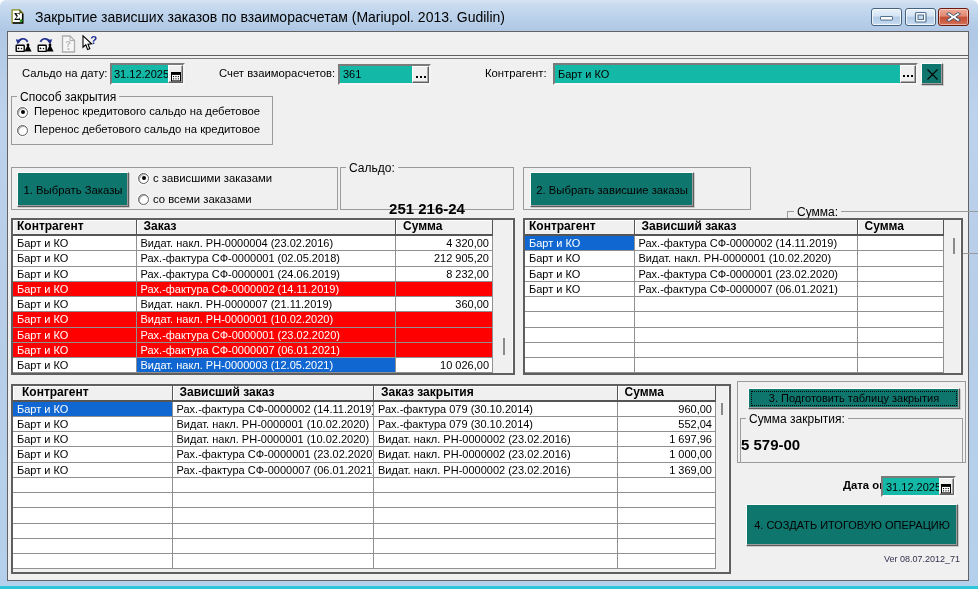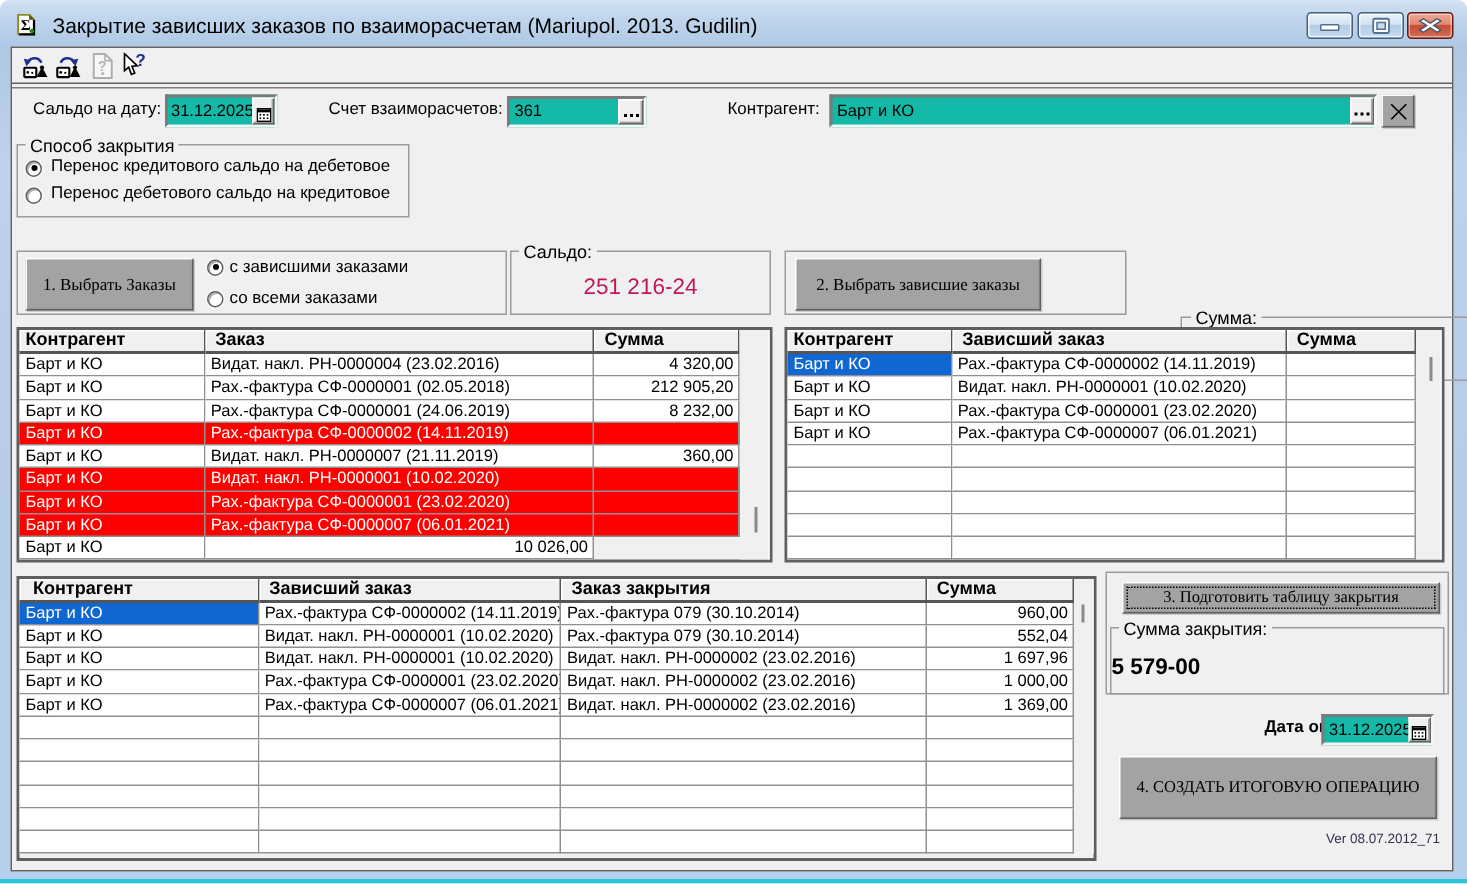--- a/index.html
+++ b/index.html
@@ -18,23 +18,23 @@
 #client{position:absolute;left:7px;top:31px;width:962px;height:550px;background:#f0f0f0;border:1px solid #636363;}
 #toolbar{position:absolute;left:8px;top:32px;width:960px;height:24px;border-bottom:1px solid #5f5f5f;}
 #contline{position:absolute;left:8px;top:58px;width:960px;height:1px;background:#7d7d7d;}
 .lbl{position:absolute;white-space:nowrap;}
 
 .edit{position:absolute;background:#14b8a6;border:2px solid;border-color:#7b7b7b #f5f5f5 #f5f5f5 #7b7b7b;}
 .edit .txt{position:absolute;left:3px;top:50%;transform:translateY(-50%);font-size:11px;white-space:nowrap;}
 .inbtn{position:absolute;right:0;top:0;bottom:0;background:#f0f0f0;
  border:1px solid;border-color:#fdfdfd #636363 #636363 #fdfdfd;box-shadow:inset -1px -1px 0 #a8a8a8;}
 
-.btn3d{position:absolute;background:#a3a3a3;border:1px solid;border-color:#fdfdfd #5e5e5e #5e5e5e #fdfdfd;
+.btn3d{position:absolute;background:#0f766e;border:1px solid;border-color:#fdfdfd #5e5e5e #5e5e5e #fdfdfd;
  box-shadow:inset -1px -1px 0 #9d9d9d, 1px 1px 0 rgba(90,90,90,0.25);
- display:flex;align-items:center;justify-content:center;white-space:nowrap;font-family:Liberation Serif, serif;}
+ display:flex;align-items:center;justify-content:center;white-space:nowrap;}
 .grp{position:absolute;border:1px solid #9b9b9b;}
 .grplbl{position:absolute;top:-7px;background:#f0f0f0;padding:0 3px;white-space:nowrap;font-size:12px;}
 .panel{position:absolute;border:1px solid #9b9b9b;}
 
 .radio{position:absolute;width:11px;height:11px;border-radius:50%;background:#fff;border:1px solid #5e5e5e;
  box-shadow:inset 1px 1px 0 rgba(90,90,90,0.5), 0 0 0 1px rgba(255,255,255,0.55);}
 .radio.on::after{content:"";position:absolute;left:2.5px;top:2.5px;width:4px;height:4px;border-radius:50%;background:#000;}
 
 .gridbox{position:absolute;border:2px solid #5f5f5f;background:#f0f0f0;display:grid;}
 .gh{font-weight:bold;font-size:12px;background:#f0f0f0;border-right:1px solid #555;border-bottom:2px solid #555;
@@ -157,21 +157,21 @@
 <div class="lbl" style="left:34px;top:123px;">Перенос дебетового сальдо на кредитовое</div>
 
 <div class="panel" style="left:11px;top:167px;width:327px;height:43px;"></div>
 <div class="btn3d" style="left:17px;top:172px;width:112px;height:35px;">1. Выбрать Заказы</div>
 <div class="radio on" style="left:138px;top:172.5px;"></div>
 <div class="lbl" style="left:153px;top:171.5px;">с зависшими заказами</div>
 <div class="radio" style="left:138px;top:194px;"></div>
 <div class="lbl" style="left:153px;top:193px;">со всеми заказами</div>
 <div class="grp" style="left:340px;top:167px;width:174px;height:43px;">
     <div class="grplbl" style="left:5px;">Сальдо:</div>
- <div style="position:absolute;left:0;top:15px;width:100%;text-align:center;font-size:15px;font-weight:normal;color:#be185d;">251 216-24</div>
+ <div style="position:absolute;left:0;top:32px;width:100%;text-align:center;font-size:15px;font-weight:bold;color:#000000;">251 216-24</div>
 </div>
 <div class="panel" style="left:523px;top:167px;width:228px;height:43px;"></div>
 <div class="btn3d" style="left:530px;top:172px;width:164px;height:35px;">2. Выбрать зависшие заказы</div>
 <div class="grp" style="left:787px;top:167px;width:208px;height:43px;margin-top:44px;">
     <div class="grplbl" style="left:6px;">Сумма:</div>
  <div style="position:absolute;left:0;top:14px;width:100%;text-align:center;font-size:15px;font-weight:bold;color:#1d4ed8;">0-00</div>
 </div>
 <div class="gridbox" style="left:11px;top:218px;width:504px;height:157px;grid-template-columns:123.5px 259.5px 97px 1fr;grid-template-rows:16px repeat(9,15.25px);">
 <div class="gh" style="padding-left:4px;">Контрагент</div>
 <div class="gh" style="">Заказ</div>
@@ -195,20 +195,21 @@
 <div class="gc red">Барт и КО</div>
 <div class="gc red">Видат. накл. РН-0000001 (10.02.2020)</div>
 <div class="gc red"></div>
 <div class="gc red">Барт и КО</div>
 <div class="gc red">Рах.-фактура СФ-0000001 (23.02.2020)</div>
 <div class="gc red"></div>
 <div class="gc red">Барт и КО</div>
 <div class="gc red">Рах.-фактура СФ-0000007 (06.01.2021)</div>
 <div class="gc red"></div>
 <div class="gc">Барт и КО</div>
+<div class="gc sel">Видат. накл. РН-0000003 (12.05.2021)</div>
 <div class="gc num">10 026,00</div>
 <div class="thumb" style="left:489.9px;top:118px;height:17px;"></div>
 </div>
 <div class="gridbox" style="left:523px;top:218px;width:440px;height:157px;grid-template-columns:109.5px 223px 86.5px 1fr;grid-template-rows:16px repeat(9,15.25px);">
 <div class="gh" style="padding-left:4px;">Контрагент</div>
 <div class="gh" style="">Зависший заказ</div>
 <div class="gh" style="">Сумма</div>
 <div class="fill"></div>
 <div class="gc sel">Барт и КО</div>
 <div class="gc">Рах.-фактура СФ-0000002 (14.11.2019)</div>

